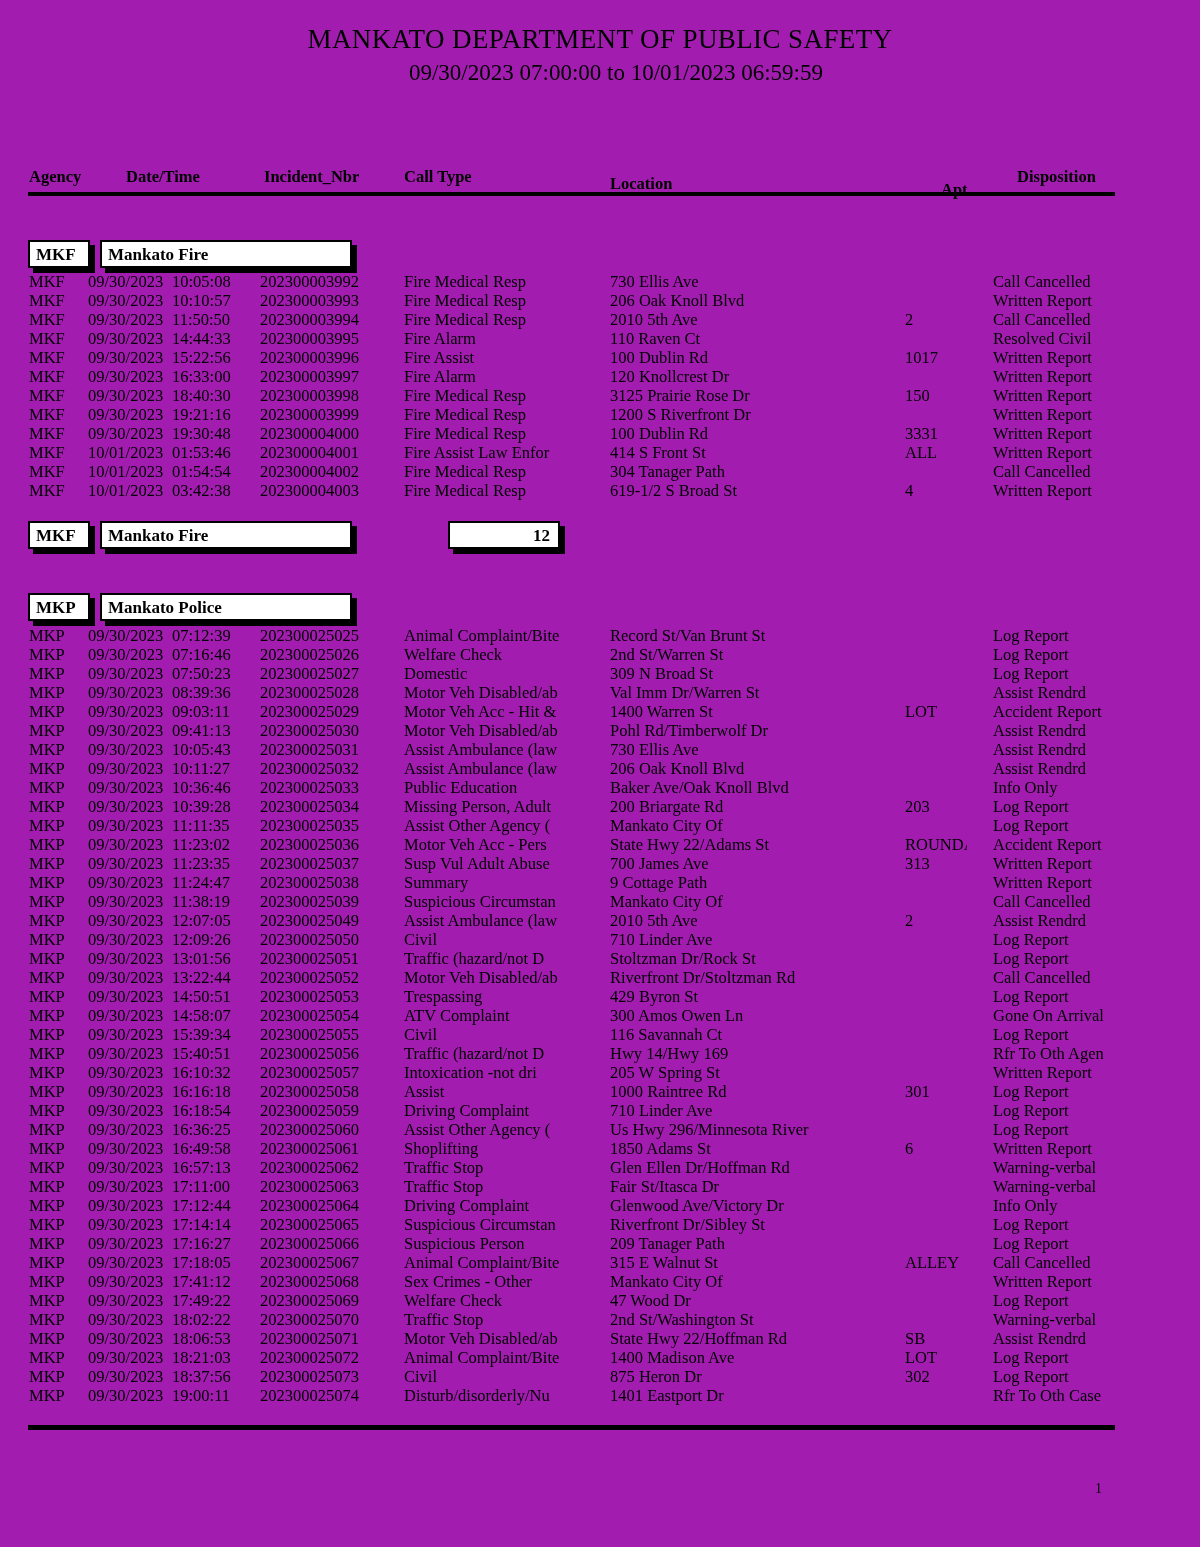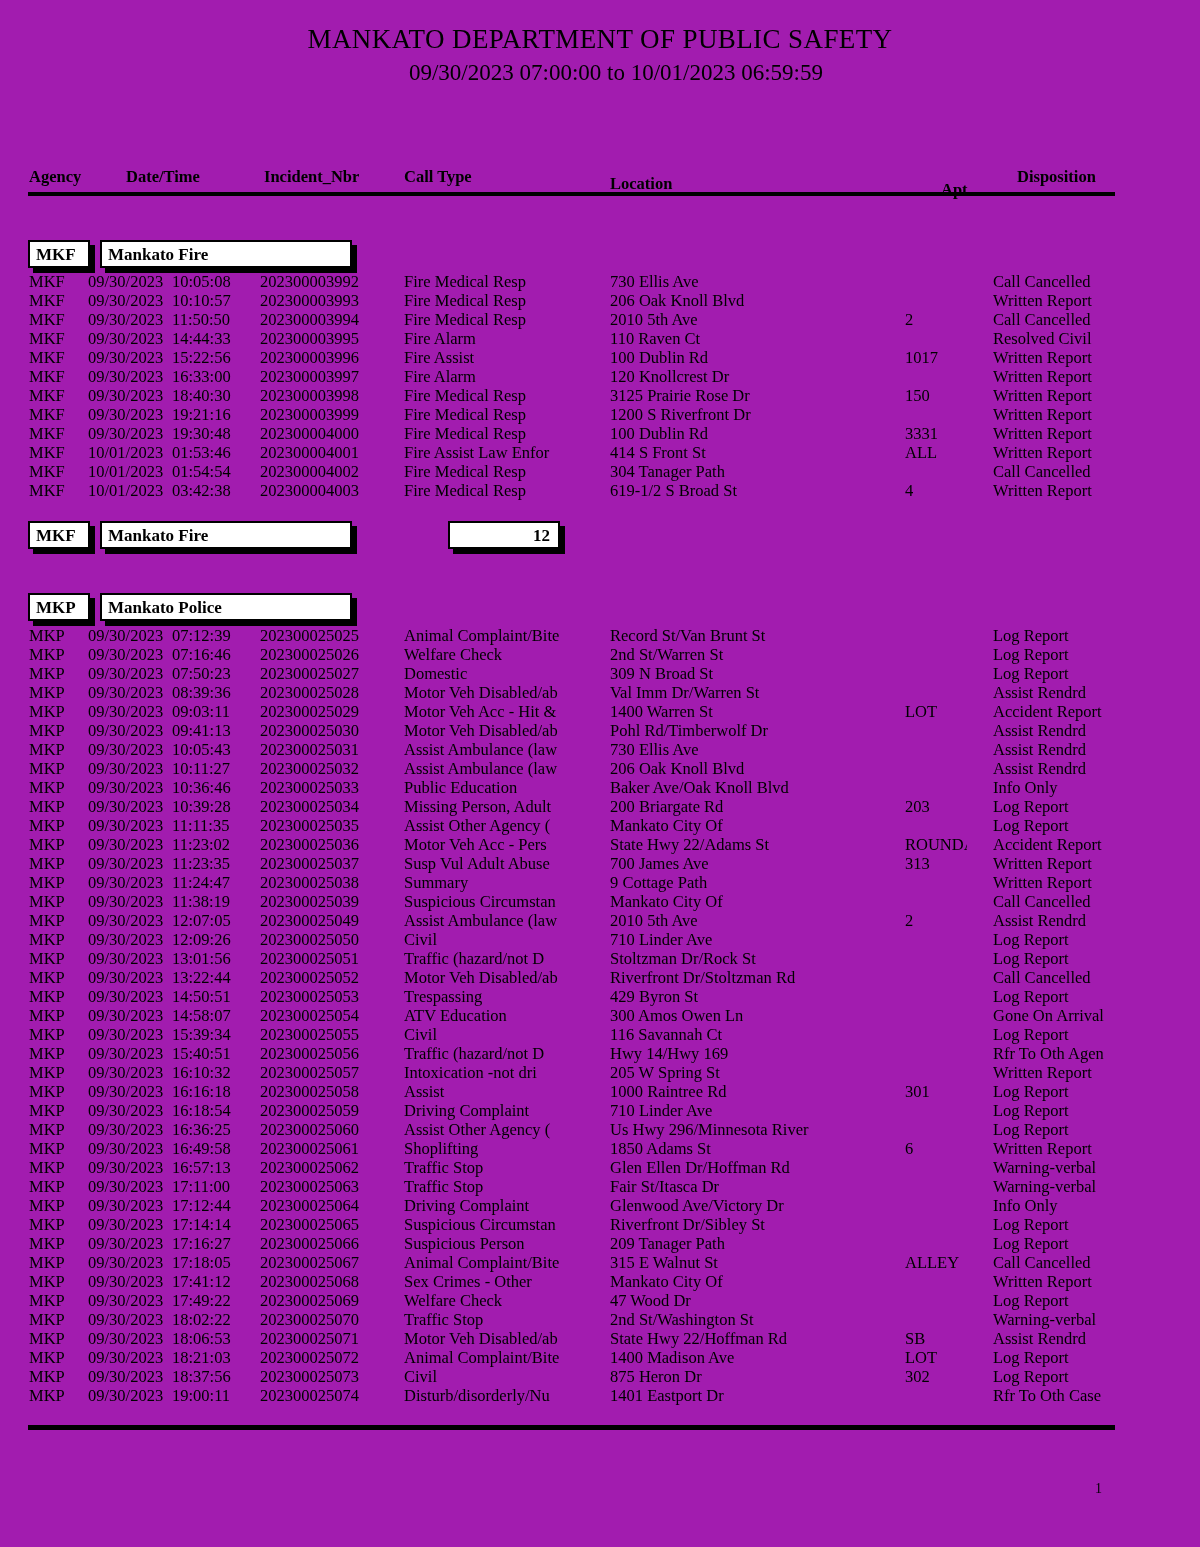--- a/index.html
+++ b/index.html
@@ -508,21 +508,21 @@
         <span class="c-calltype">Trespassing</span>
         <span class="c-location">429 Byron St</span>
         <span class="c-apt"></span>
         <span class="c-disp">Log Report</span>
       </div>
       <div class="row">
         <span class="c-agency">MKP</span>
         <span class="c-date">09/30/2023</span>
         <span class="c-time">14:58:07</span>
         <span class="c-incident">202300025054</span>
-        <span class="c-calltype">ATV Education</span>
+        <span class="c-calltype">ATV Complaint</span>
         <span class="c-location">300 Amos Owen Ln</span>
         <span class="c-apt"></span>
         <span class="c-disp">Gone On Arrival</span>
       </div>
       <div class="row">
         <span class="c-agency">MKP</span>
         <span class="c-date">09/30/2023</span>
         <span class="c-time">15:39:34</span>
         <span class="c-incident">202300025055</span>
         <span class="c-calltype">Civil</span>

